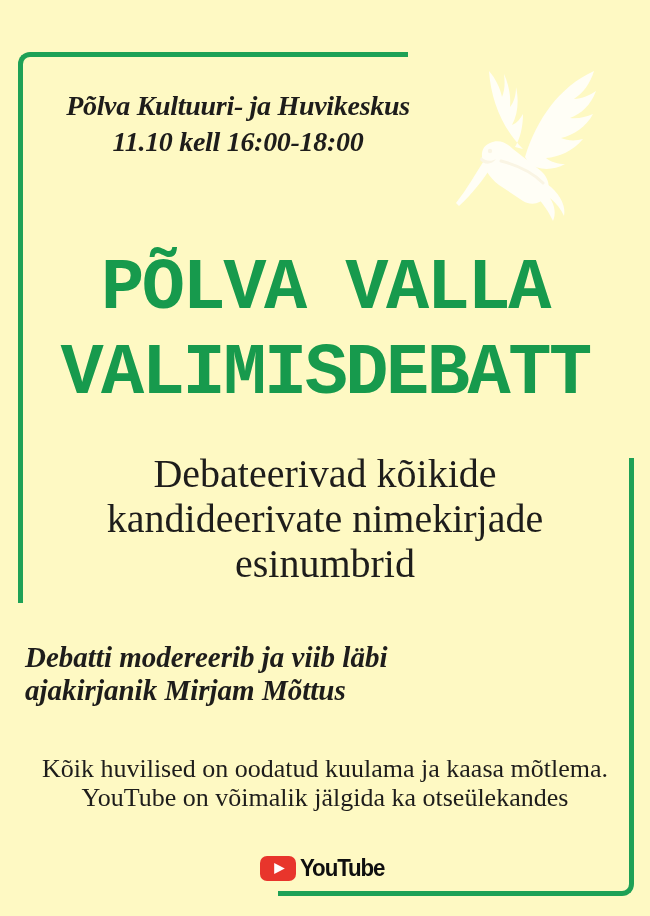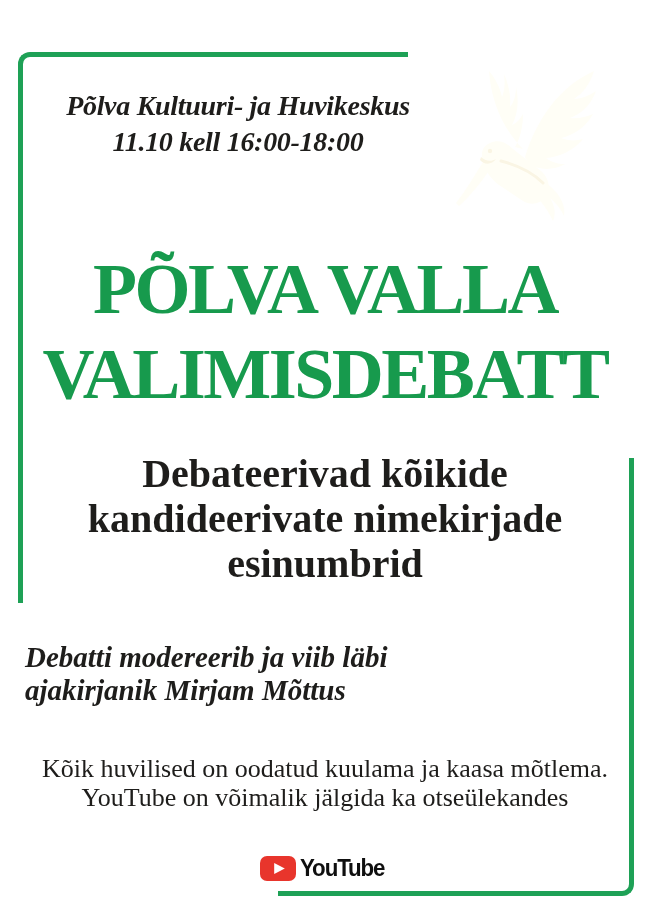--- a/index.html
+++ b/index.html
@@ -1,20 +1,20 @@
 <!DOCTYPE html>
 <html><head>
 <meta charset="utf-8">
 <style>
   html, body { margin: 0; padding: 0; background: #e8e8e8; }
   .poster {
     position: relative;
     width: 650px;
     height: 916px;
-    background: #ffffff;
+    background: #fef9c3;
     overflow: hidden;
     font-family: "Liberation Serif", serif;
     color: #1e1d1b;
   }
   
   .frame-tl {
     position: absolute;
     left: 18px; top: 52px;
     width: 385px; height: 546px;
     border-top: 5px solid #1ea156;
@@ -42,33 +42,33 @@
     font-style: italic;
     font-weight: 700;
     font-size: 28px;
     line-height: 36px;
     letter-spacing: -0.3px;
   }
   .title {
     position: absolute;
     top: 247px; left: 0; width: 650px;
     text-align: center;
-    font-family: Liberation Serif, serif;
+    font-family: Liberation Mono, monospace;
     font-weight: 700;
     font-size: 72px;
     line-height: 85px;
     letter-spacing: -2.5px;
     color: #179a4d;
     white-space: nowrap;
   }
   .subtitle {
     position: absolute;
     top: 451px; left: 25px; width: 600px;
     text-align: center;
-    font-weight: 700;
+    font-weight: 400;
     font-size: 40px;
     line-height: 45px;
   }
   .moderator {
     position: absolute;
     top: 641px; left: 0; width: 650px;
     font-style: italic;
     font-weight: 700;
     font-size: 29px;
     line-height: 33px;

